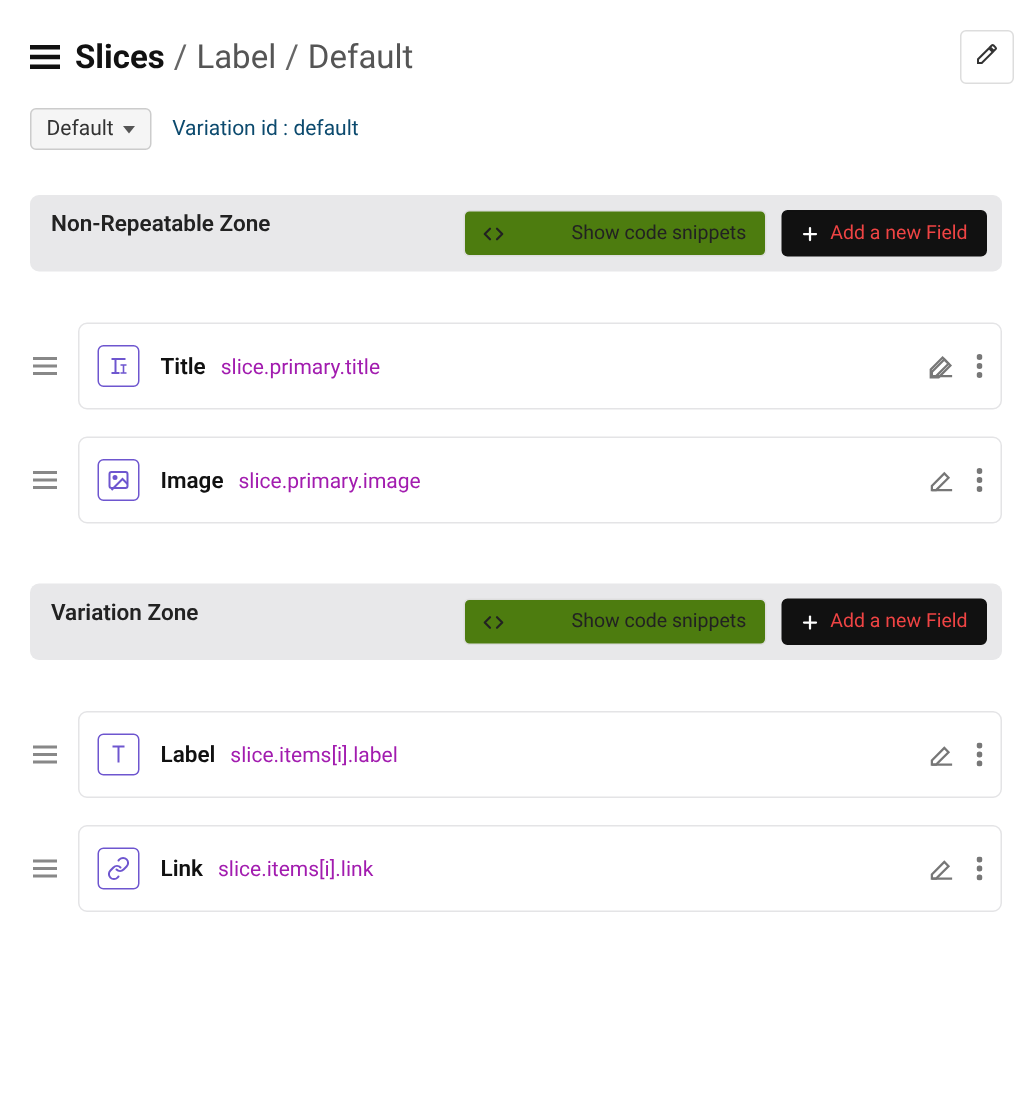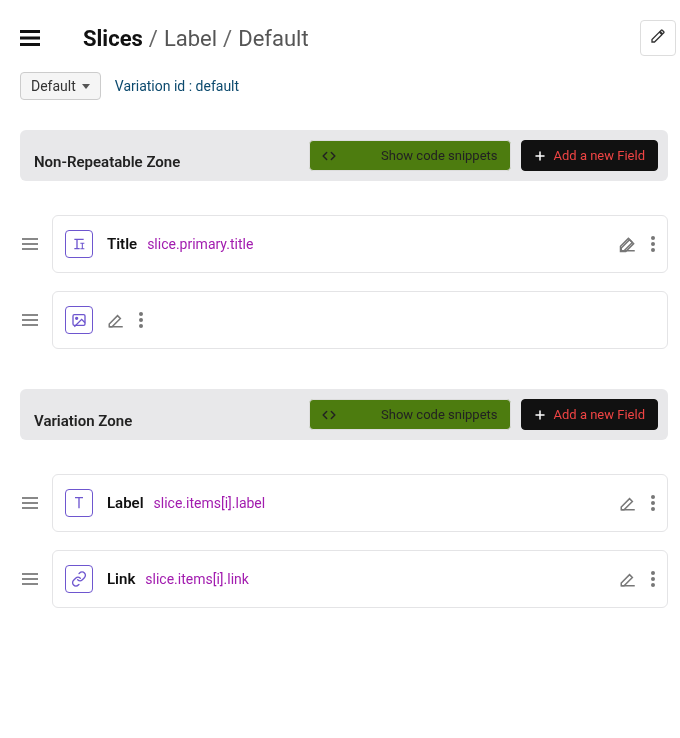--- a/index.html
+++ b/index.html
@@ -32,21 +32,20 @@
     font-size: 22px;
     font-weight: 400;
     color: #555;
     display: flex;
     align-items: baseline;
     gap: 6px;
   }
   .breadcrumb .strong {
     font-weight: 700;
     color: #111;
-    margin-left: 33px;
   }
   .breadcrumb .sep { color: #666; }
   .edit-btn {
     width: 36px;
     height: 36px;
     border: 1px solid #ddd;
     border-radius: 4px;
     background: #fff;
     display: flex;
     align-items: center;
@@ -82,21 +81,21 @@
   }
   .zone {
     margin-bottom: 40px;
     margin-right: 12px;
   }
   .zone-header {
     background: #e8e8ea;
     border-radius: 6px;
     padding: 10px 10px 10px 14px;
     display: flex;
-    align-items: flex-end;
+    align-items: flex-start;
     justify-content: space-between;
   }
   .zone-title {
     font-size: 15px;
     font-weight: 600;
     color: #222;
   }
   .zone-actions {
     display: flex;
     gap: 10px;
@@ -300,20 +299,24 @@
             </svg>
         </span>
         <div class="field-card">
           <span class="field-icon">
             <svg width="16" height="16" viewBox="0 0 24 24" fill="none" stroke="#6E56CF" stroke-width="2">
                 <rect x="3" y="4" width="18" height="16" rx="2"></rect>
                 <circle cx="8.5" cy="9.5" r="1.5" fill="#6E56CF"></circle>
                 <path d="M21 16l-5-5L5 22"></path>
               </svg>
           </span>
+          <div class="field-text">
+            <span class="field-name">Image</span>
+            <span class="field-path">slice.primary.image</span>
+          </div>
           <div class="field-actions">
             <span class="icon-btn">
               <svg width="18" height="18" viewBox="0 0 24 24" fill="none" stroke="#777" stroke-width="2">
                   <path d="M3 21h18"></path>
                   <path d="M3 17.25V21h3.75L17.81 9.94l-3.75-3.75L3 17.25z"></path>
                 </svg>
             </span>
             <span class="icon-btn">
               <svg width="4" height="16" viewBox="0 0 4 16" fill="#777">
                   <circle cx="2" cy="2" r="2"></circle>

